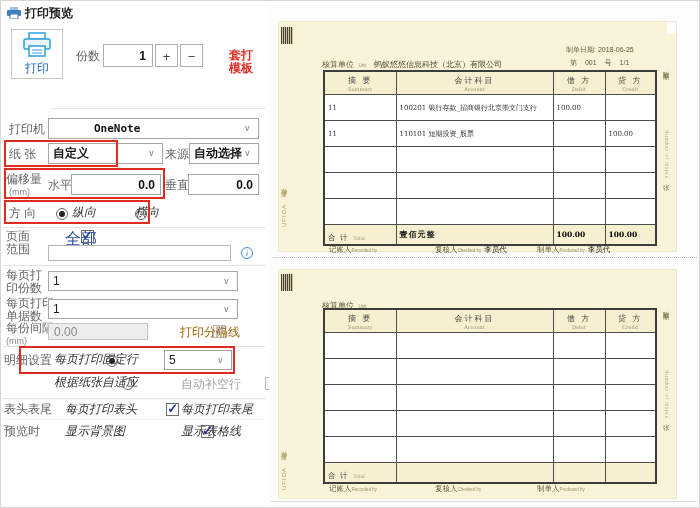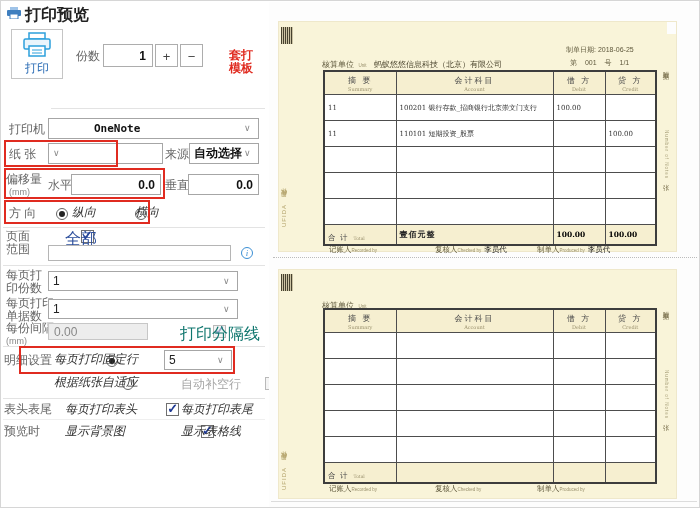--- a/index.html
+++ b/index.html
@@ -3,21 +3,21 @@
 <meta charset="utf-8">
 <style>
   html,body{margin:0;padding:0;background:#fff;}
   #app{position:relative;width:700px;height:508px;background:#fff;border:1px solid #d6d6d6;
        box-sizing:border-box;font-family:"Liberation Sans",sans-serif;overflow:hidden;}
   .abs{position:absolute;box-sizing:border-box;}
   .lbl{font-size:12px;color:#666;line-height:13px;}
   .lbl2{font-size:12px;color:#333;line-height:13px;font-style:italic;}
   .sep{border-top:1px solid #e3e3e3;height:0;}
   
-  .title{font-size:16px;font-weight:bold;color:#222;}
+  .title{font-size:12px;font-weight:bold;color:#222;}
   .printbtn{width:52px;height:50px;border:1px solid #c5c5c5;background:#fff;display:flex;
     flex-direction:column;align-items:center;justify-content:center;gap:2px;cursor:pointer;}
   .printbtn span{font-size:12px;color:#2b6cb5;}
   .numin{border:1px solid #adadad;font-size:12px;font-weight:bold;color:#111;text-align:right;
     padding:0 6px;font-family:"Liberation Sans",sans-serif;}
   .stepbtn{border:1px solid #adadad;background:#fff;font-size:13px;color:#444;line-height:21px;
     text-align:center;cursor:pointer;}
   .tpl{font-size:12px;line-height:13px;color:#e02b20;font-weight:bold;cursor:pointer;}
   
   .dd{height:21px;border:1px solid #a6a6a6;background:#fff;display:flex;align-items:center;
@@ -118,20 +118,21 @@
   
   <span class="abs lbl" style="left:8px;top:122px;">打印机</span>
   <div class="abs dd" style="left:47px;top:117px;width:211px;">
     <span class="ddv mono">OneNote</span>
     <span class="chev"></span>
   </div>
 
   
   <span class="abs lbl" style="left:8px;top:147px;">纸  张</span>
   <div class="abs dd" style="left:47px;top:142px;width:115px;">
+    <span class="ddv">自定义</span>
     <span class="chev"></span>
   </div>
   <span class="abs lbl" style="left:164px;top:147px;">来源</span>
   <div class="abs dd" style="left:188px;top:142px;width:70px;">
     <span class="ddv">自动选择</span>
     <span class="chev"></span>
   </div>
 
   
   <div class="abs lbl" style="left:5px;top:172px;">
@@ -184,21 +185,21 @@
     <span class="chev"></span>
   </div>
 
   
   <div class="abs lbl" style="left:5px;top:321px;">
     <div>每份间隔</div>
     <div style="font-size:9px;color:#888;">(mm)</div>
   </div>
   <input class="abs tin dis" style="left: 47px; top: 322px; width: 100px;" disabled="" value="0.00">
   <span class="abs cb dis checked" style="left:162px;top:323px;"></span>
-  <span class="abs" style="left:179px;top:323px;font-size:16px;color:#0f766e;">打印分隔线</span>
+  <span class="abs" style="left:179px;top:323px;font-size:12px;color:#a16207;">打印分隔线</span>
 
   <div class="abs sep" style="left:2px;top:345px;width:262px;"></div>
 
   
   <span class="abs lbl" style="left:3px;top:353px;">明细设置</span>
   <span class="abs radio sel" style="left:37px;top:352px;"></span>
   <span class="abs lbl2" style="left:53px;top:352px;">每页打印固定行</span>
   <div class="abs dd" style="left:163px;top:349px;width:68px;height:20px;">
     <span class="ddv plain">5</span>
     <span class="chev"></span>

